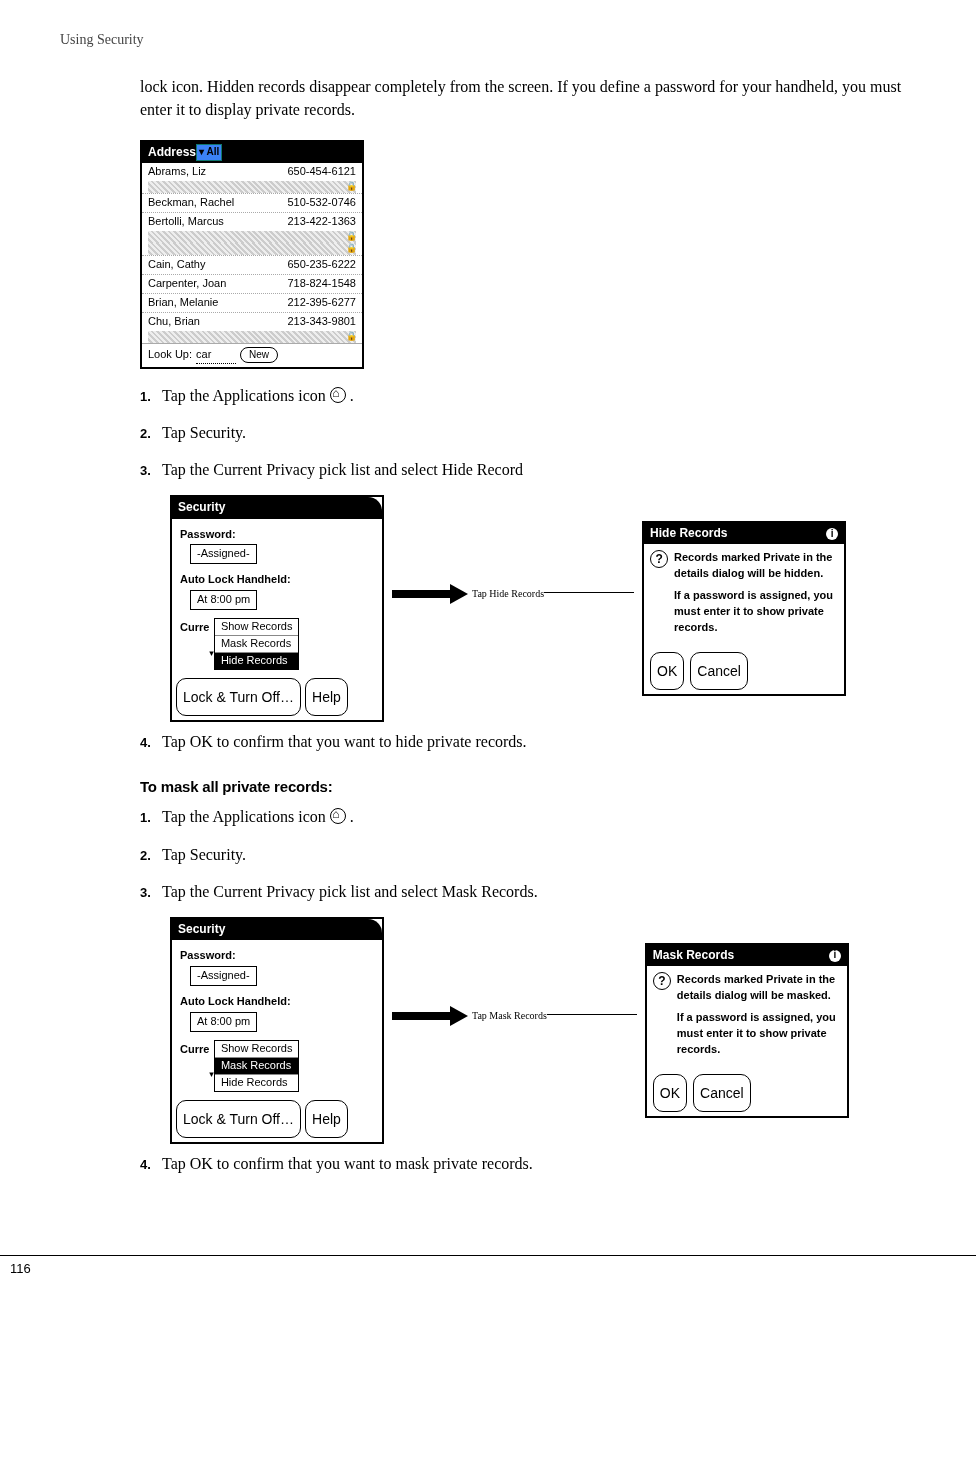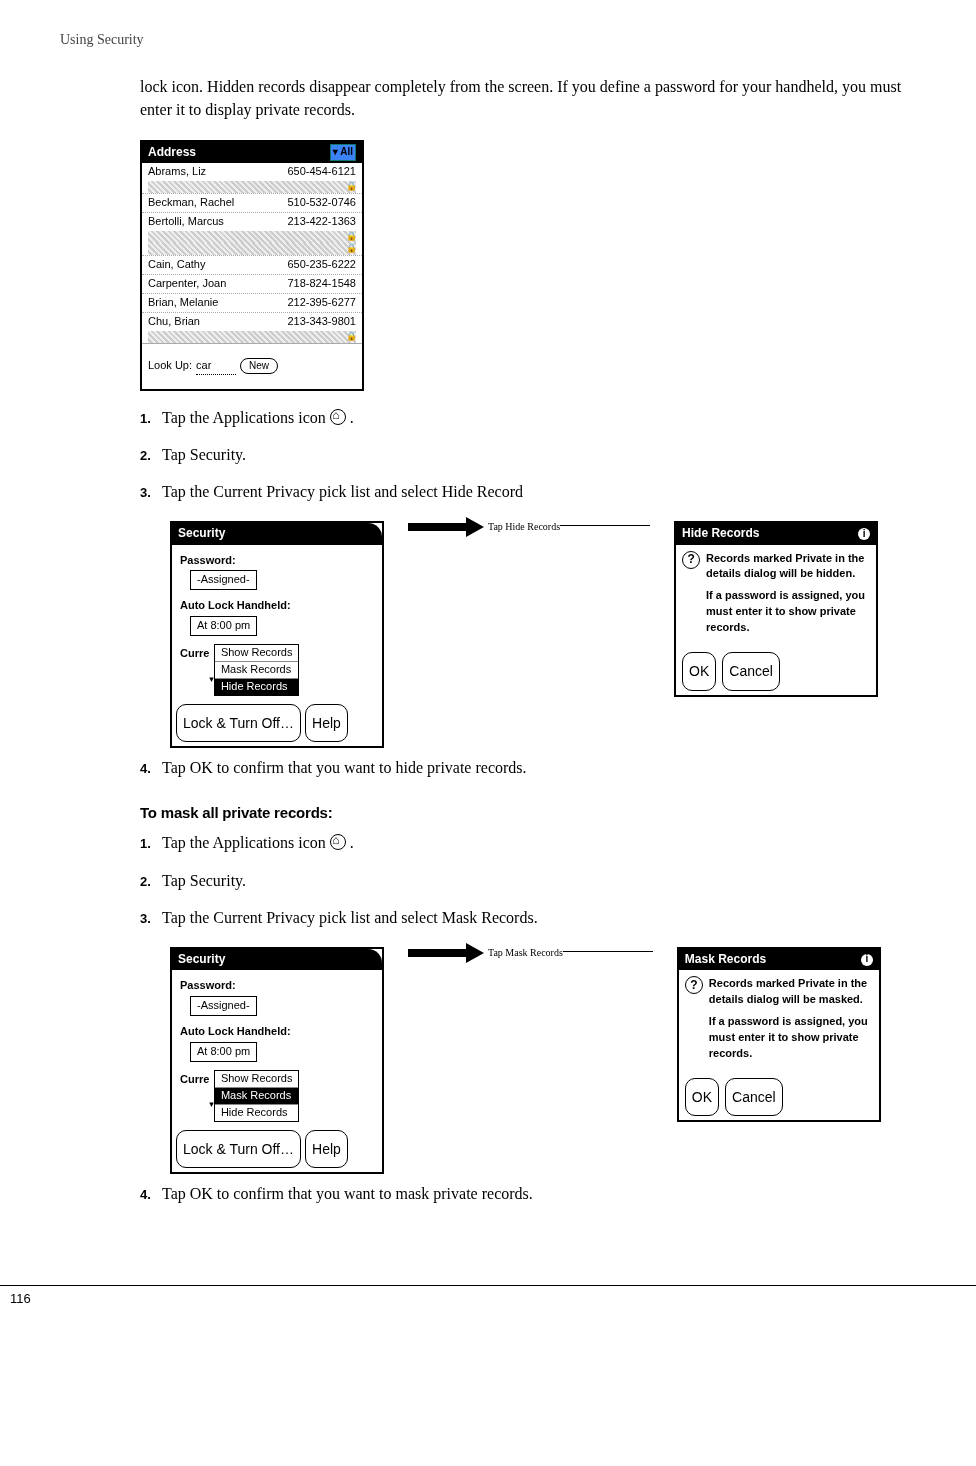--- a/index.html
+++ b/index.html
@@ -5,30 +5,30 @@
 body{font-family:Palatino,Georgia,serif;margin:0;padding:30px 60px;font-size:16px;line-height:1.45;color:#000;background:#fff;max-width:976px}
 .header{font-size:14px;color:#444;margin-bottom:25px}
 .body-indent{margin-left:80px}
 .intro{margin-bottom:18px}
 .sub-heading{font-family:Arial,Helvetica,sans-serif;font-weight:bold;font-size:15px;margin-top:22px;margin-bottom:8px;letter-spacing:-0.2px}
 .step{font-family:Arial,Helvetica,sans-serif;font-weight:bold;font-size:13px;display:inline-block;width:22px}
 .step-line{margin-bottom:14px;position:relative}
 .step-text{font-family:Palatino,Georgia,serif;font-weight:normal;font-size:16px}
 .palm-screen{border:2px solid #000;font-family:Arial,sans-serif;font-size:12px;background:#fff;margin:15px 0}
 .addr-screen{width:220px}
-.title-bar-flat{background:#000;color:#fff;padding:2px 6px;display:flex;justify-content:space-between;align-items:center;font-weight:bold;font-size:12px}
+.title-bar-flat{background:#000;color:#fff;padding:2px 6px;display:flex;align-items:center;font-weight:bold;font-size:12px}
 .title-bar-flat .right{background:#3b82f6;color:#000;font-size:10px;padding:0 2px;border:1px solid #0f766e}
 .rec-row{display:flex;justify-content:space-between;padding:1px 6px;font-size:11px;border-top:1px dotted #aaa}
 .rec-row.first{border-top:none}
 .masked{background:repeating-linear-gradient(45deg,#eee,#eee 2px,#ccc 2px,#ccc 4px);height:12px;margin:0 6px;position:relative}
 .lock-icon::after{content:"🔒";font-size:9px;position:absolute;right:-2px;top:-1px}
-.bottom-bar{display:flex;align-items:center;padding:14px 6px;gap:4px;border-top:1px solid #aaa;font-size:11px}
+.bottom-bar{display:flex;align-items:center;padding:3px 6px;gap:4px;border-top:1px solid #aaa;font-size:11px}
 .dotted-input{border-bottom:1px dotted #000;min-width:40px;display:inline-block;font-size:11px}
 .new-btn{border:1px solid #000;border-radius:9px;padding:0 8px;font-size:10px}
-.security-row{display:flex;align-items:flex-start;gap:24px;margin:18px 0 8px 30px}
+.security-row{display:flex;align-items:center;gap:8px;margin:10px 0 8px 30px}
 .sec-screen{width:210px;border:2px solid #000;font-family:Arial,sans-serif;background:#fff}
 .sec-titlebar{background:#000;color:#fff;font-weight:bold;padding:2px 6px;font-size:12px;border-top-right-radius:14px}
 .sec-body{padding:6px 8px 4px 8px;font-size:11px}
 .sec-label{font-weight:bold;margin-top:2px}
 .sec-box{border:1px solid #000;display:inline-block;padding:1px 6px;margin:2px 0 6px 10px;font-size:11px}
 .pl-container{border:1px solid #000;display:inline-block;font-size:11px;margin-left:-2px}
 .pl-item{padding:0 6px;border-bottom:1px solid #888}
 .pl-item.sel{background:#000;color:#fff}
 .pl-item:last-child{border-bottom:none}
 .sec-footer{display:flex;gap:4px;padding:4px}

